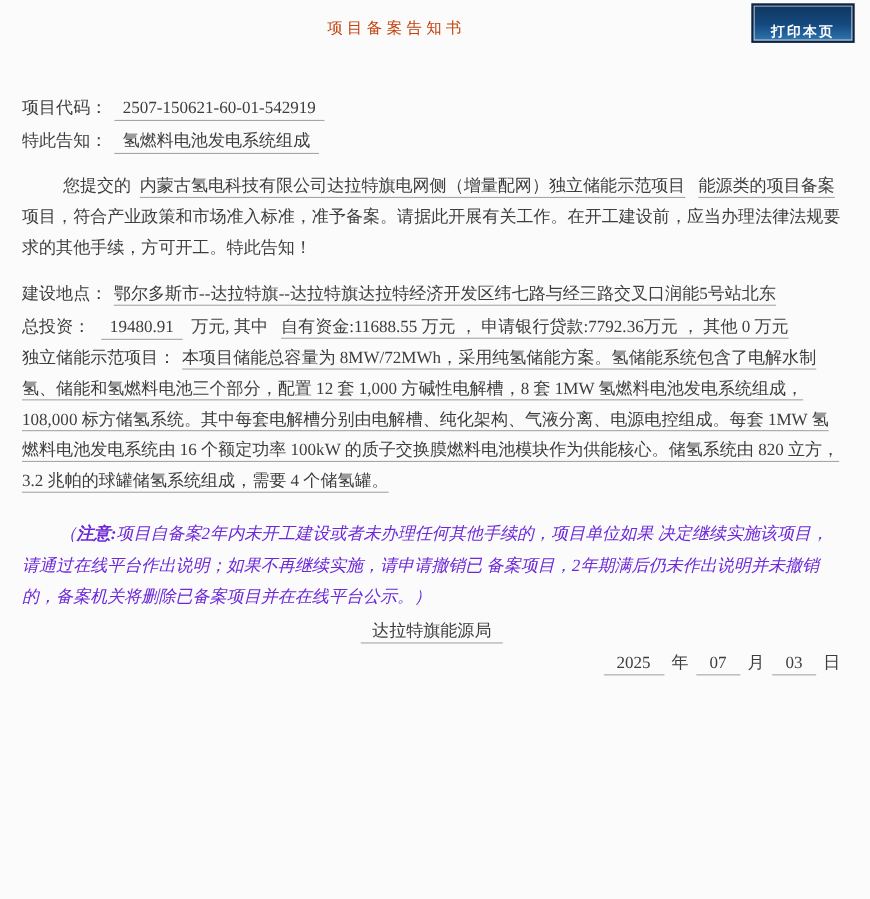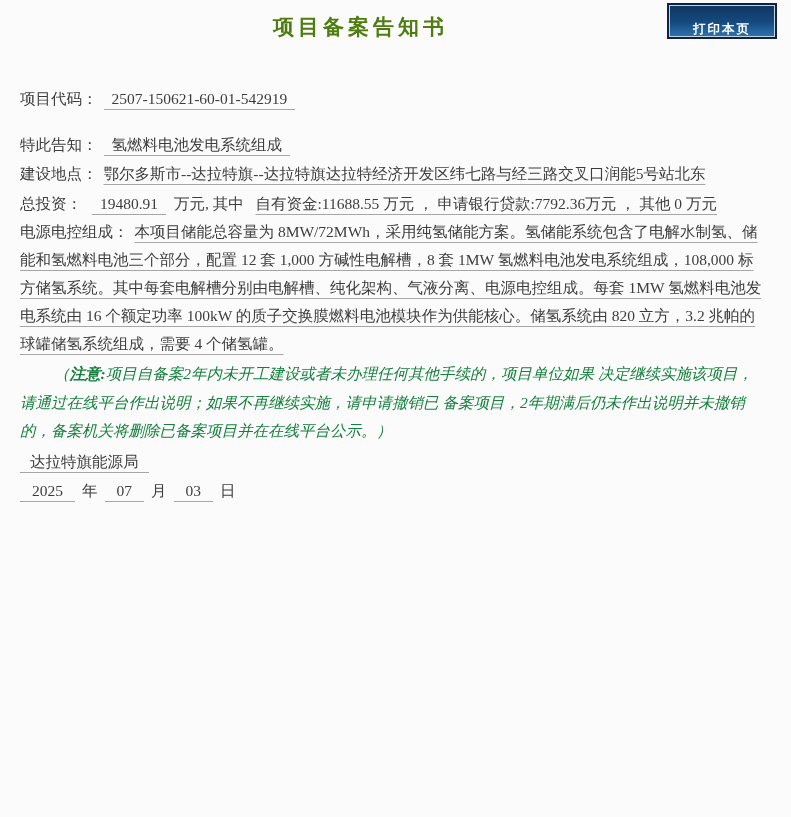--- a/index.html
+++ b/index.html
@@ -13,98 +13,104 @@
     overflow: hidden;
   }
   .doc {
     padding: 14px 26px 6px 20px;
     font-size: 15.5px;
     line-height: 28px;
   }
   .title {
     margin: 0; padding: 0 64px 0 0;
     text-align: center;
-    font-size: 21px; font-weight: bold;
+    font-size: 14px; font-weight: normal;
     letter-spacing: 4px;
-    color: #4d7c0f;
+    color: #c2410c;
     line-height: 26px;
   }
   .print-btn {
     position: absolute; top: 3px; right: 14px;
-    width: 110px; height: 29px;
+    width: 94px; height: 29px;
     background: linear-gradient(180deg, #10355f 0%, #154a80 55%, #2e75b0 100%);
     border: 2px solid #0c2342;
     box-shadow: inset 0 0 0 1px #c9d2da;
     color: #ffffff;
     font-family: Liberation Serif, serif;
     font-size: 12.5px; font-weight: bold; letter-spacing: 2px;
     cursor: pointer;
     padding: 16px;
   }
   p { margin: 0; }
   .fields { margin-top: 44px; }
-  .fields p { line-height: 30px; margin-top: 16px; }
+  .fields p { line-height: 30px; }
   .label { margin-right: 6px; }
   
   .u {
     text-decoration: underline;
     text-decoration-color: #a6a6a6;
     text-decoration-thickness: 1px;
     text-underline-offset: 5px;
   }
   .seg { margin: 0 4px; }
   
   .ub {
     border-bottom: 1px solid #a6a6a6;
     padding: 0 8px 2px 8px;
   }
   .intro { margin-top: 12px; text-indent: 2.4em; }
   .sec { margin-top: 2px; }
-  .sec-loc { margin-top: 0; }
+  .sec-loc { margin-top: 14px; }
   .sec-scale { margin-top: 0; }
   .note {
-    margin-top: 2px;
+    margin-top: 20px;
     font-style: italic;
     text-indent: 2.2em;
     line-height: 28.5px;
-    color: #15803d;
+    color: #6d28d9;
   }
   .note-em { font-weight: bold; }
-  .sig { text-align: left; line-height: 29px; margin-top: 1px; }
+  .sig { text-align: center; line-height: 29px; margin-top: 1px; }
   .sig .ub { padding: 0 10px 2px 10px; }
-  .dateline { line-height: 29px; margin-right: -6px; }
+  .dateline { text-align: right; line-height: 29px; margin-right: -6px; }
   .datev { padding: 0 12px 2px 12px; }
   .datel { margin: 0 7px; }
 </style>
 </head>
 <body>
 
 <div class="doc">
 
   <button class="print-btn">打印本页</button>
 
   <h1 class="title">项目备案告知书</h1>
 
   <div class="fields">
     <p><span class="label">项目代码：</span><span class="ub">2507-150621-60-01-542919</span></p>
     <p><span class="label">特此告知：</span><span class="ub">氢燃料电池发电系统组成</span></p>
   </div>
 
+  <p class="intro">
+    <span>您提交的</span>
+    <span class="u seg">内蒙古氢电科技有限公司达拉特旗电网侧（增量配网）独立储能示范项目</span>
+    <span class="u seg">能源类的项目备案</span>
+    <span>项目，符合产业政策和市场准入标准，准予备案。请据此开展有关工作。在开工建设前，应当办理法律法规要求的其他手续，方可开工。特此告知！</span>
+  </p>
 
   <p class="sec sec-loc"><span class="label">建设地点：</span><span class="u">鄂尔多斯市--达拉特旗--达拉特旗达拉特经济开发区纬七路与经三路交叉口润能5号站北东</span></p>
 
   <p class="sec">
     <span class="label">总投资：</span>
     <span class="ub">19480.91</span>
     <span class="seg">万元, 其中</span>
     <span class="u seg">自有资金:11688.55 万元 ， 申请银行贷款:7792.36万元 ， 其他 0 万元</span>
   </p>
 
 
-  <p class="sec sec-scale"><span class="label">电源电控组成：</span><span class="u">本项目储能总容量为 8MW/72MWh，采用纯氢储能方案。氢储能系统包含了电解水制氢、储能和氢燃料电池三个部分，配置 12 套 1,000 方碱性电解槽，8 套 1MW 氢燃料电池发电系统组成，108,000 标方储氢系统。其中每套电解槽分别由电解槽、纯化架构、气液分离、电源电控组成。每套 1MW 氢燃料电池发电系统由 16 个额定功率 100kW 的质子交换膜燃料电池模块作为供能核心。储氢系统由 820 立方，3.2 兆帕的球罐储氢系统组成，需要 4 个储氢罐。</span></p>
+  <p class="sec sec-scale"><span class="label">独立储能示范项目：</span><span class="u">本项目储能总容量为 8MW/72MWh，采用纯氢储能方案。氢储能系统包含了电解水制氢、储能和氢燃料电池三个部分，配置 12 套 1,000 方碱性电解槽，8 套 1MW 氢燃料电池发电系统组成，108,000 标方储氢系统。其中每套电解槽分别由电解槽、纯化架构、气液分离、电源电控组成。每套 1MW 氢燃料电池发电系统由 16 个额定功率 100kW 的质子交换膜燃料电池模块作为供能核心。储氢系统由 820 立方，3.2 兆帕的球罐储氢系统组成，需要 4 个储氢罐。</span></p>
 
 
   <p class="note"><span>（</span><span class="note-em">注意:</span><span>项目自备案2年内未开工建设或者未办理任何其他手续的，项目单位如果 决定继续实施该项目，请通过在线平台作出说明；如果不再继续实施，请申请撤销已 备案项目，2年期满后仍未作出说明并未撤销的，备案机关将删除已备案项目并在在线平台公示。）</span></p>
 
   <p class="sig"><span class="ub">达拉特旗能源局</span></p>
 
   <p class="dateline">
     <span class="ub datev">2025</span><span class="datel">年</span><span class="ub datev">07</span><span class="datel">月</span><span class="ub datev">03</span><span class="datel">日</span>
   </p>
 

